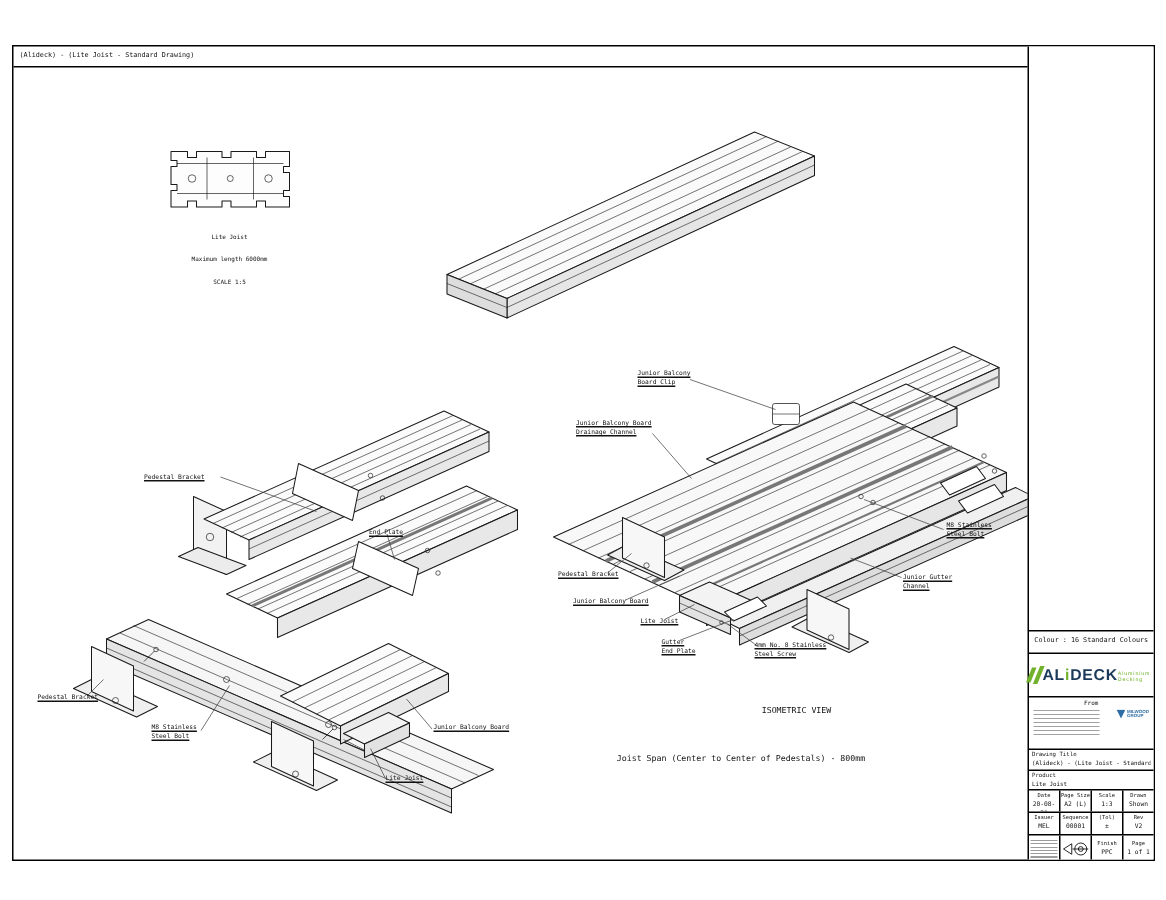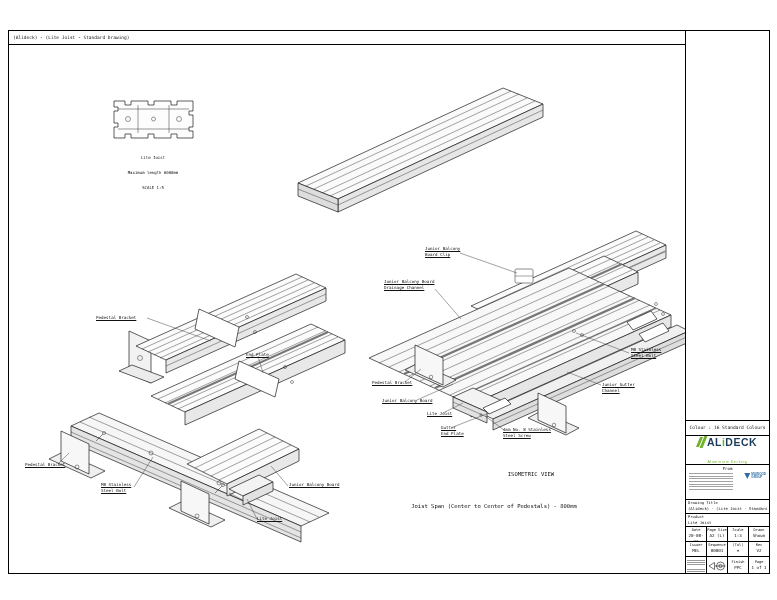--- a/index.html
+++ b/index.html
@@ -13,21 +13,21 @@
   .callout{position:absolute;font-size:4.2px;line-height:1.35;white-space:pre-line;
            text-decoration:underline;text-underline-offset:1px;color:#111;}
   .caption{position:absolute;font-size:5.5px;text-align:center;color:#111;}
   .smallcap{position:absolute;font-size:4px;text-align:center;color:#111;width:100px;}
   
   .rightcol{position:absolute;right:0;top:0;width:84px;height:542px;border-left:1px solid #000;box-sizing:border-box;
             display:flex;flex-direction:column;background:#fff;}
   .rc-spacer{flex:1;}
   .rc-cell{border-top:1px solid #000;box-sizing:border-box;position:relative;}
   .rc-colour{height:15px;font-size:4.5px;line-height:14px;text-align:center;white-space:nowrap;overflow:hidden;}
-  .rc-logo{height:29px;display:flex;flex-direction:column;align-items:center;justify-content:space-between;
+  .rc-logo{height:29px;display:flex;flex-direction:row;align-items:center;justify-content:space-between;
            font-family:"Liberation Sans",sans-serif;}
   .brandrow{display:flex;align-items:center;gap:1px;}
   .slash{display:inline-block;width:2.5px;height:10px;background:#72b12c;transform:skewX(-22deg);margin-right:1px;}
   .slash.s2{height:12px;}
   .brandname{font-size:10.5px;font-weight:bold;color:#1b3a5a;letter-spacing:0.5px;}
   .brandname .gi{color:#72b12c;}
   .tagline{font-size:3.5px;color:#72b12c;letter-spacing:0.6px;margin-top:1px;}
   .rc-from{height:35px;font-size:4px;}
   .fromword{text-align:center;font-size:4px;line-height:7px;}
   .fromrow{display:flex;justify-content:space-between;padding:1px 3px;}

